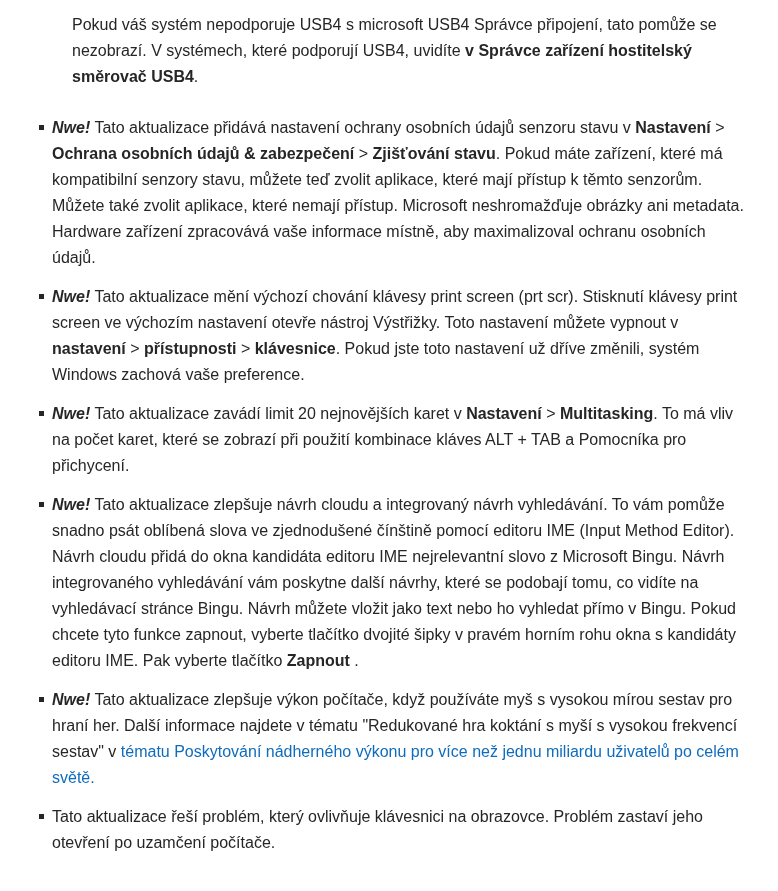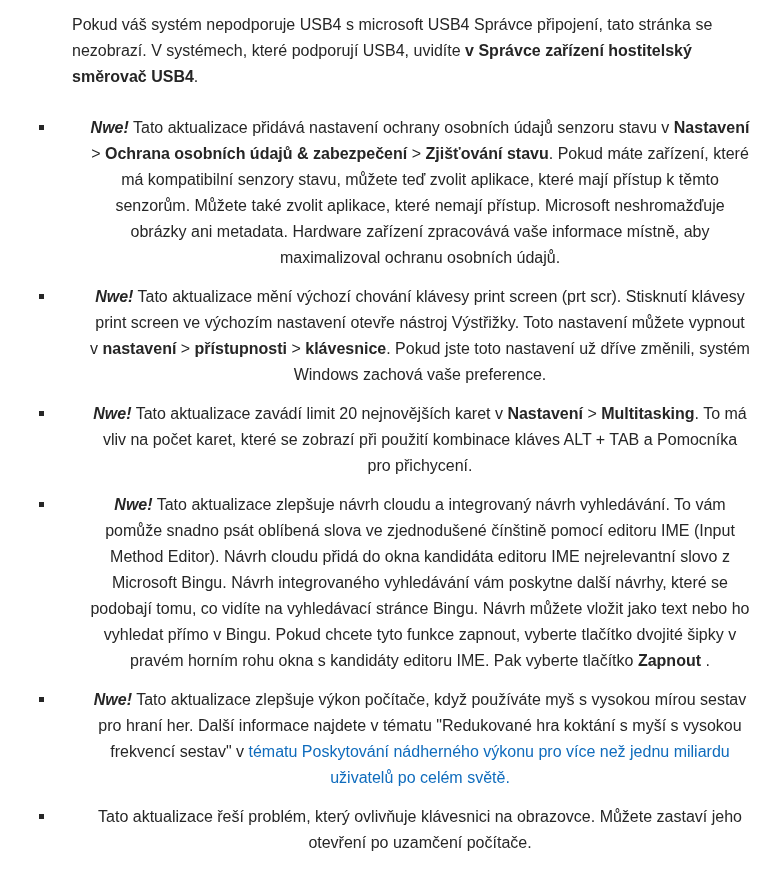--- a/index.html
+++ b/index.html
@@ -21,24 +21,23 @@
   p.intro {
     margin: 0 30px 25px 72px;
   }
   ul.update-list {
     list-style: none;
     margin: 0;
     padding: 0;
   }
   li.update-item {
     position: relative;
-    padding-left: 90px;
+    padding-left: 52px;
     padding-right: 28px;
     margin-bottom: 13px;
-    text-align: center;
   }
   li.update-item .marker {
     position: absolute;
     left: 39px;
     top: 10px;
     width: 5px;
     height: 5px;
     background: var(--text-color, #262626);
     display: inline-block;
   }
@@ -56,21 +55,21 @@
   a.seg-link {
     color: var(--link-color, #0f6cbd);
     text-decoration: none;
     cursor: pointer;
   }
 </style>
 </head>
 <body style="background: rgb(255, 255, 255);">
 
 <main class="changelog">
-  <p class="intro"><span class="seg-normal">Pokud váš systém nepodporuje USB4 s microsoft USB4 Správce připojení, tato stránka se nezobrazí. V systémech, které podporují USB4, uvidíte </span><span class="seg-bold">v Správce zařízení hostitelský směrovač USB4</span><span class="seg-normal">.</span></p>
+  <p class="intro"><span class="seg-normal">Pokud váš systém nepodporuje USB4 s microsoft USB4 Správce připojení, tato pomůže se nezobrazí. V systémech, které podporují USB4, uvidíte </span><span class="seg-bold">v Správce zařízení hostitelský směrovač USB4</span><span class="seg-normal">.</span></p>
   <ul class="update-list">
   <li class="update-item">
     <span class="marker"></span>
     <span class="li-content"><span class="seg-bold-italic">Nwe!</span><span class="seg-normal"> Tato aktualizace přidává nastavení ochrany osobních údajů senzoru stavu v </span><span class="seg-bold">Nastavení</span><span class="seg-normal"> &gt; </span><span class="seg-bold">Ochrana osobních údajů &amp; zabezpečení</span><span class="seg-normal"> &gt; </span><span class="seg-bold">Zjišťování stavu</span><span class="seg-normal">. Pokud máte zařízení, které má kompatibilní senzory stavu, můžete teď zvolit aplikace, které mají přístup k těmto senzorům. Můžete také zvolit aplikace, které nemají přístup. Microsoft neshromažďuje obrázky ani metadata. Hardware zařízení zpracovává vaše informace místně, aby maximalizoval ochranu osobních údajů.</span></span>
   </li>
 
 
   <li class="update-item">
     <span class="marker"></span>
     <span class="li-content"><span class="seg-bold-italic">Nwe!</span><span class="seg-normal"> Tato aktualizace mění výchozí chování klávesy print screen (prt scr). Stisknutí klávesy print screen ve výchozím nastavení otevře nástroj Výstřižky. Toto nastavení můžete vypnout v </span><span class="seg-bold">nastavení</span><span class="seg-normal"> &gt; </span><span class="seg-bold">přístupnosti</span><span class="seg-normal"> &gt; </span><span class="seg-bold">klávesnice</span><span class="seg-normal">. Pokud jste toto nastavení už dříve změnili, systém Windows zachová vaše preference.</span></span>
@@ -86,17 +85,17 @@
     <span class="li-content"><span class="seg-bold-italic">Nwe!</span><span class="seg-normal"> Tato aktualizace zlepšuje návrh cloudu a integrovaný návrh vyhledávání. To vám pomůže snadno psát oblíbená slova ve zjednodušené čínštině pomocí editoru IME (Input Method Editor). Návrh cloudu přidá do okna kandidáta editoru IME nejrelevantní slovo z Microsoft Bingu. Návrh integrovaného vyhledávání vám poskytne další návrhy, které se podobají tomu, co vidíte na vyhledávací stránce Bingu. Návrh můžete vložit jako text nebo ho vyhledat přímo v Bingu. Pokud chcete tyto funkce zapnout, vyberte tlačítko dvojité šipky v pravém horním rohu okna s kandidáty editoru IME. Pak vyberte tlačítko </span><span class="seg-bold">Zapnout</span><span class="seg-normal"> .</span></span>
   </li>
 
   <li class="update-item">
     <span class="marker"></span>
     <span class="li-content"><span class="seg-bold-italic">Nwe!</span><span class="seg-normal"> Tato aktualizace zlepšuje výkon počítače, když používáte myš s vysokou mírou sestav pro hraní her. Další informace najdete v tématu "Redukované hra koktání s myší s vysokou frekvencí sestav" v </span><a href="#" class="seg-link">tématu Poskytování nádherného výkonu pro více než jednu miliardu uživatelů po celém světě.</a></span>
   </li>
 
   <li class="update-item">
     <span class="marker"></span>
-    <span class="li-content"><span class="seg-normal">Tato aktualizace řeší problém, který ovlivňuje klávesnici na obrazovce. Můžete zastaví jeho otevření po uzamčení počítače.</span></span>
+    <span class="li-content"><span class="seg-normal">Tato aktualizace řeší problém, který ovlivňuje klávesnici na obrazovce. Problém zastaví jeho otevření po uzamčení počítače.</span></span>
   </li>
 
 </ul>
 </main>
 
 </body></html>

